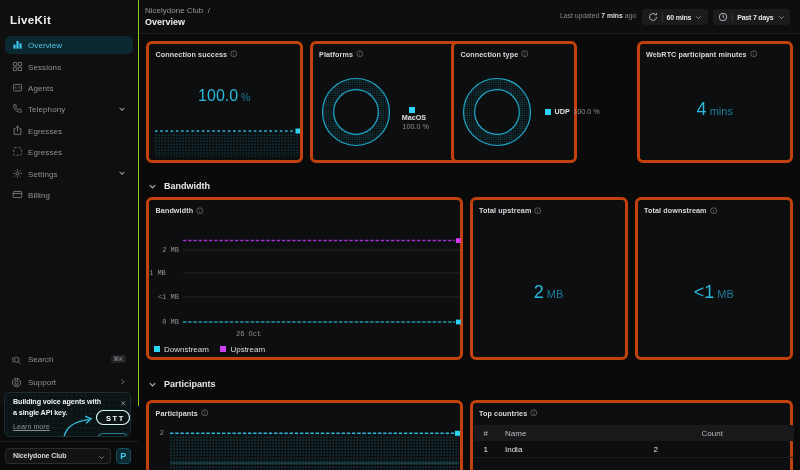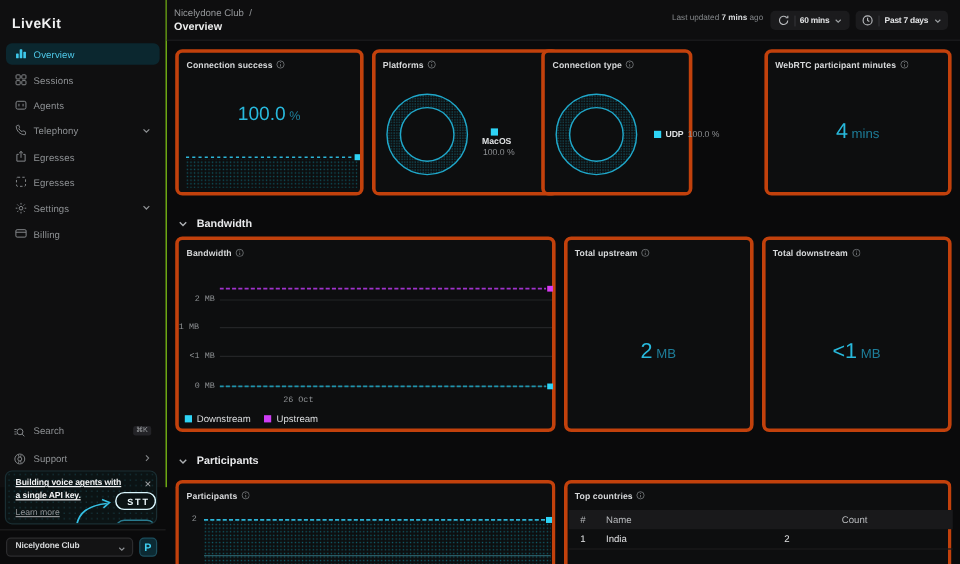--- a/index.html
+++ b/index.html
@@ -135,21 +135,21 @@
                 <rect x="2" y="2" width="1" height="1" fill="#163a42"></rect>
               </pattern>
             </defs>
           <rect width="125" height="43" fill="url(#pdots)"></rect>
           <path d="M59 44 C 61 35, 67 28.5, 84 26.6" stroke="#35bfe2" stroke-width="1.4" fill="none"></path>
           <path d="M80 23.2 86.2 25.8 81.2 30.2" fill="none" stroke="#35bfe2" stroke-width="1.4"></path>
           <rect x="91.5" y="17.5" width="33" height="14" rx="7" fill="#0b1314" stroke="#d9f6fd" stroke-width="1.2"></rect>
           <text x="101" y="27.5" font-family="Liberation Sans, sans-serif" font-size="7.5" font-weight="bold" letter-spacing="1.6" fill="#eef9fc">STT</text>
           <rect x="91.5" y="40.5" width="33" height="14" rx="7" fill="#0b1314" stroke="#2a7c90" stroke-width="1.2"></rect>
         </svg>
-        <div style="position:absolute;left:8px;top:3.5px;font-size:7.2px;font-weight:700;color:#f2f3f4;line-height:11.2px;letter-spacing:-.1px;text-decoration:underline;">Building voice agents with<br>a single API key.</div>
+        <div style="position:absolute;left:8px;top:3.5px;font-size:7.2px;font-weight:700;color:#f2f3f4;line-height:11.2px;letter-spacing:-.1px;">Building voice agents with<br>a single API key.</div>
         <div style="position:absolute;left:8px;top:29.5px;font-size:7.2px;color:#8f9295;text-decoration:underline;">Learn more</div>
         <svg style="position:absolute;left:115px;top:7px;" width="6.5" height="6.5" viewBox="0 0 10 10" stroke="#9da0a3" stroke-width="1.3">
             <path d="M2 2 8 8M8 2 2 8"></path>
           </svg>
       </div>
 
       <div style="position:absolute;left:0;top:440.5px;width:138px;height:29.5px;border-top:1px solid #1e1e20;">
         <div style="position:absolute;left:5px;top:6.5px;width:106px;height:15.5px;background:#131314;border:1px solid #2c2c2e;border-radius:4px;">
           <span style="position:absolute;left:7px;top:3px;font-size:7px;font-weight:700;color:#d6d8da;letter-spacing:-.1px;">Nicelydone Club</span>
           <svg style="position:absolute;left:92px;top:4.5px;" width="7" height="7" viewBox="0 0 10 10" fill="none" stroke="#8e9194" stroke-width="1.3">

